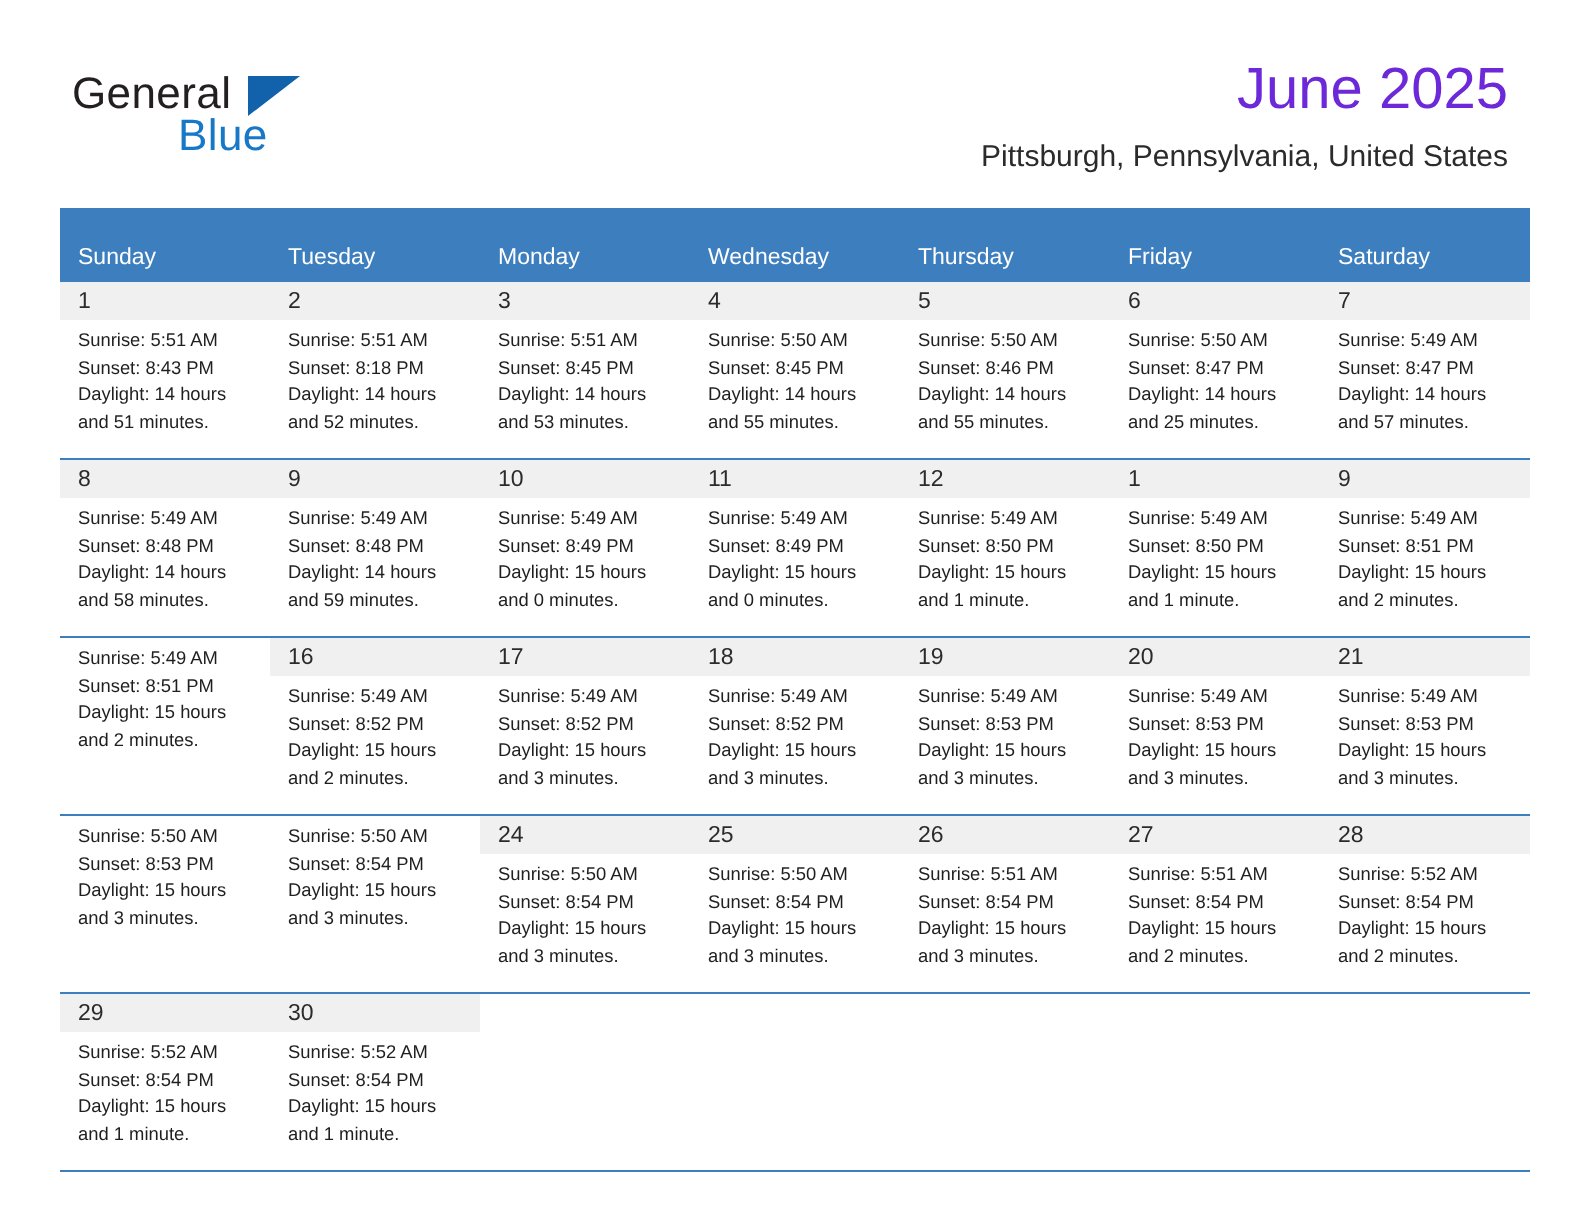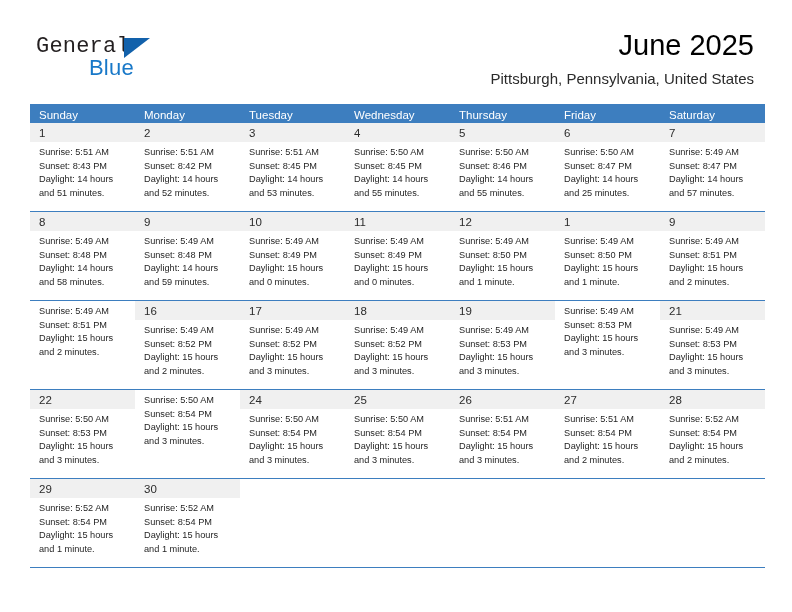--- a/index.html
+++ b/index.html
@@ -38,21 +38,21 @@
     width: 180px;
     height: 50px;
   }
   .logo-general {
     position: absolute;
     left: 0;
     top: 0;
     font-size: 22px;
     letter-spacing: 0.2px;
     color: #231f20;
-    font-family: Liberation Mono, monospace;
+    font-family: Liberation Sans, sans-serif;
   }
   .logo-blue {
     position: absolute;
     left: 53px;
     top: 21px;
     font-size: 22px;
     letter-spacing: 0.2px;
     color: #1878c8;
     font-family: "Liberation Sans", sans-serif;
   }
@@ -67,21 +67,21 @@
   }
 
   .title-block {
     position: absolute;
     right: 38px;
     top: 28px;
     text-align: right;
   }
   .cal-title {
     font-size: 29px;
-    color: #000000;
+    color: #6d28d9;
     line-height: 34px;
     white-space: nowrap;
   }
   .cal-subtitle {
     margin-top: 8px;
     font-size: 15px;
     color: #2b2b2b;
     line-height: 18px;
     white-space: nowrap;
   }
@@ -90,21 +90,22 @@
   .calendar {
     position: absolute;
     left: 30px;
     top: 104px;
     width: 735px;
   }
 
   .weekday-row {
     display: flex;
     background: #3d7ebf;
-    height: 18px;
+    height: 36px;
+    align-items: flex-end;
   }
   .weekday-cell {
     width: 105px;
     box-sizing: border-box;
     padding-left: 9px;
     color: #ffffff;
     font-size: 11.5px;
     line-height: 22px;
     white-space: nowrap;
   }
@@ -167,43 +168,43 @@
       <div class="cal-title">June 2025</div>
       <div class="cal-subtitle">Pittsburgh, Pennsylvania, United States</div>
     </div>
 
   </div>
 
   <div class="calendar">
 
     <div class="weekday-row">
       <div class="weekday-cell">Sunday</div>
+      <div class="weekday-cell">Tuesday</div>
       <div class="weekday-cell">Monday</div>
-      <div class="weekday-cell">Tuesday</div>
       <div class="weekday-cell">Wednesday</div>
       <div class="weekday-cell">Thursday</div>
       <div class="weekday-cell">Friday</div>
       <div class="weekday-cell">Saturday</div>
     </div>
 
     <div class="week-row">
       <div class="day-cell">
         <div class="daynum-band"><span class="daynum">1</span></div>
         <div class="day-details">
           <div class="detail-line">Sunrise: 5:51 AM</div>
           <div class="detail-line">Sunset: 8:43 PM</div>
           <div class="detail-line">Daylight: 14 hours</div>
           <div class="detail-line">and 51 minutes.</div>
         </div>
       </div>
       <div class="day-cell">
         <div class="daynum-band"><span class="daynum">2</span></div>
         <div class="day-details">
           <div class="detail-line">Sunrise: 5:51 AM</div>
-          <div class="detail-line">Sunset: 8:42 PM</div>
+          <div class="detail-line">Sunset: 8:18 PM</div>
           <div class="detail-line">Daylight: 14 hours</div>
           <div class="detail-line">and 52 minutes.</div>
         </div>
       </div>
       <div class="day-cell">
         <div class="daynum-band"><span class="daynum">3</span></div>
         <div class="day-details">
           <div class="detail-line">Sunrise: 5:51 AM</div>
           <div class="detail-line">Sunset: 8:45 PM</div>
           <div class="detail-line">Daylight: 14 hours</div>
@@ -353,41 +354,41 @@
       <div class="day-cell">
         <div class="daynum-band"><span class="daynum">19</span></div>
         <div class="day-details">
           <div class="detail-line">Sunrise: 5:49 AM</div>
           <div class="detail-line">Sunset: 8:53 PM</div>
           <div class="detail-line">Daylight: 15 hours</div>
           <div class="detail-line">and 3 minutes.</div>
         </div>
       </div>
       <div class="day-cell">
+        <div class="daynum-band"><span class="daynum">20</span></div>
         <div class="day-details">
           <div class="detail-line">Sunrise: 5:49 AM</div>
           <div class="detail-line">Sunset: 8:53 PM</div>
           <div class="detail-line">Daylight: 15 hours</div>
           <div class="detail-line">and 3 minutes.</div>
         </div>
       </div>
       <div class="day-cell">
         <div class="daynum-band"><span class="daynum">21</span></div>
         <div class="day-details">
           <div class="detail-line">Sunrise: 5:49 AM</div>
           <div class="detail-line">Sunset: 8:53 PM</div>
           <div class="detail-line">Daylight: 15 hours</div>
           <div class="detail-line">and 3 minutes.</div>
         </div>
       </div>
     </div>
 
     <div class="week-row">
       <div class="day-cell">
-        <div class="daynum-band"><span class="daynum">22</span></div>
         <div class="day-details">
           <div class="detail-line">Sunrise: 5:50 AM</div>
           <div class="detail-line">Sunset: 8:53 PM</div>
           <div class="detail-line">Daylight: 15 hours</div>
           <div class="detail-line">and 3 minutes.</div>
         </div>
       </div>
       <div class="day-cell">
         <div class="day-details">
           <div class="detail-line">Sunrise: 5:50 AM</div>

